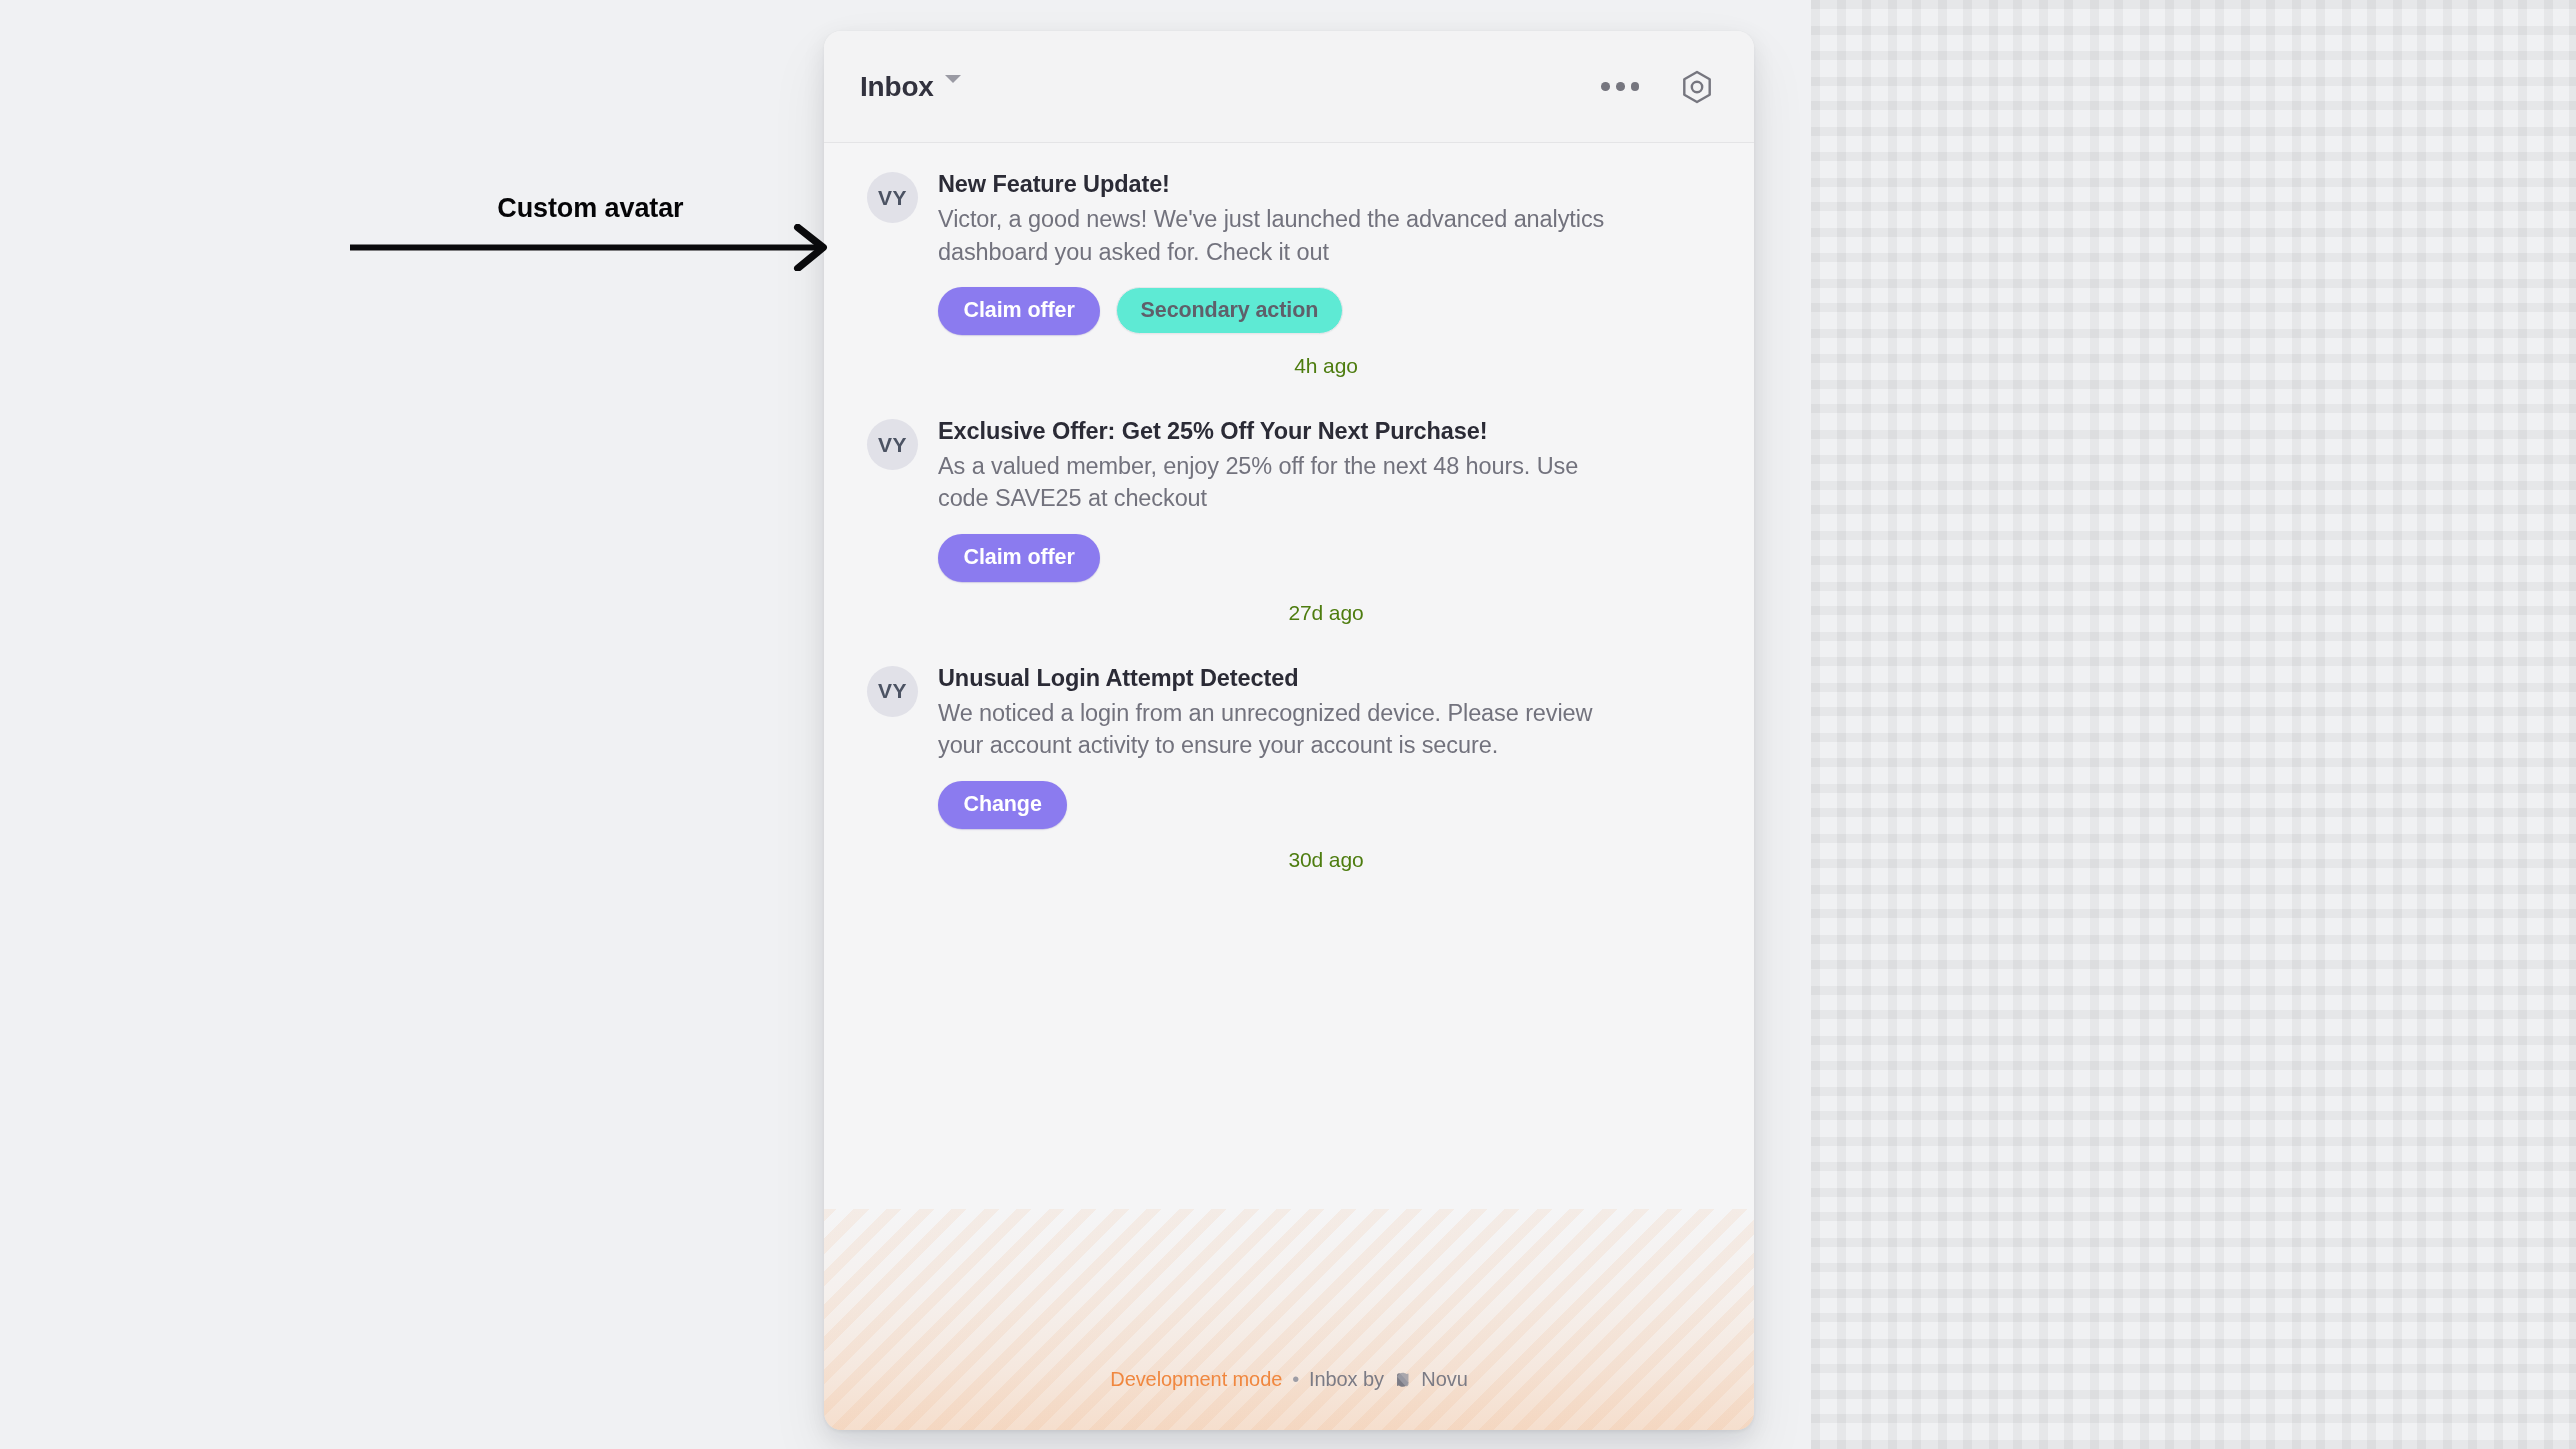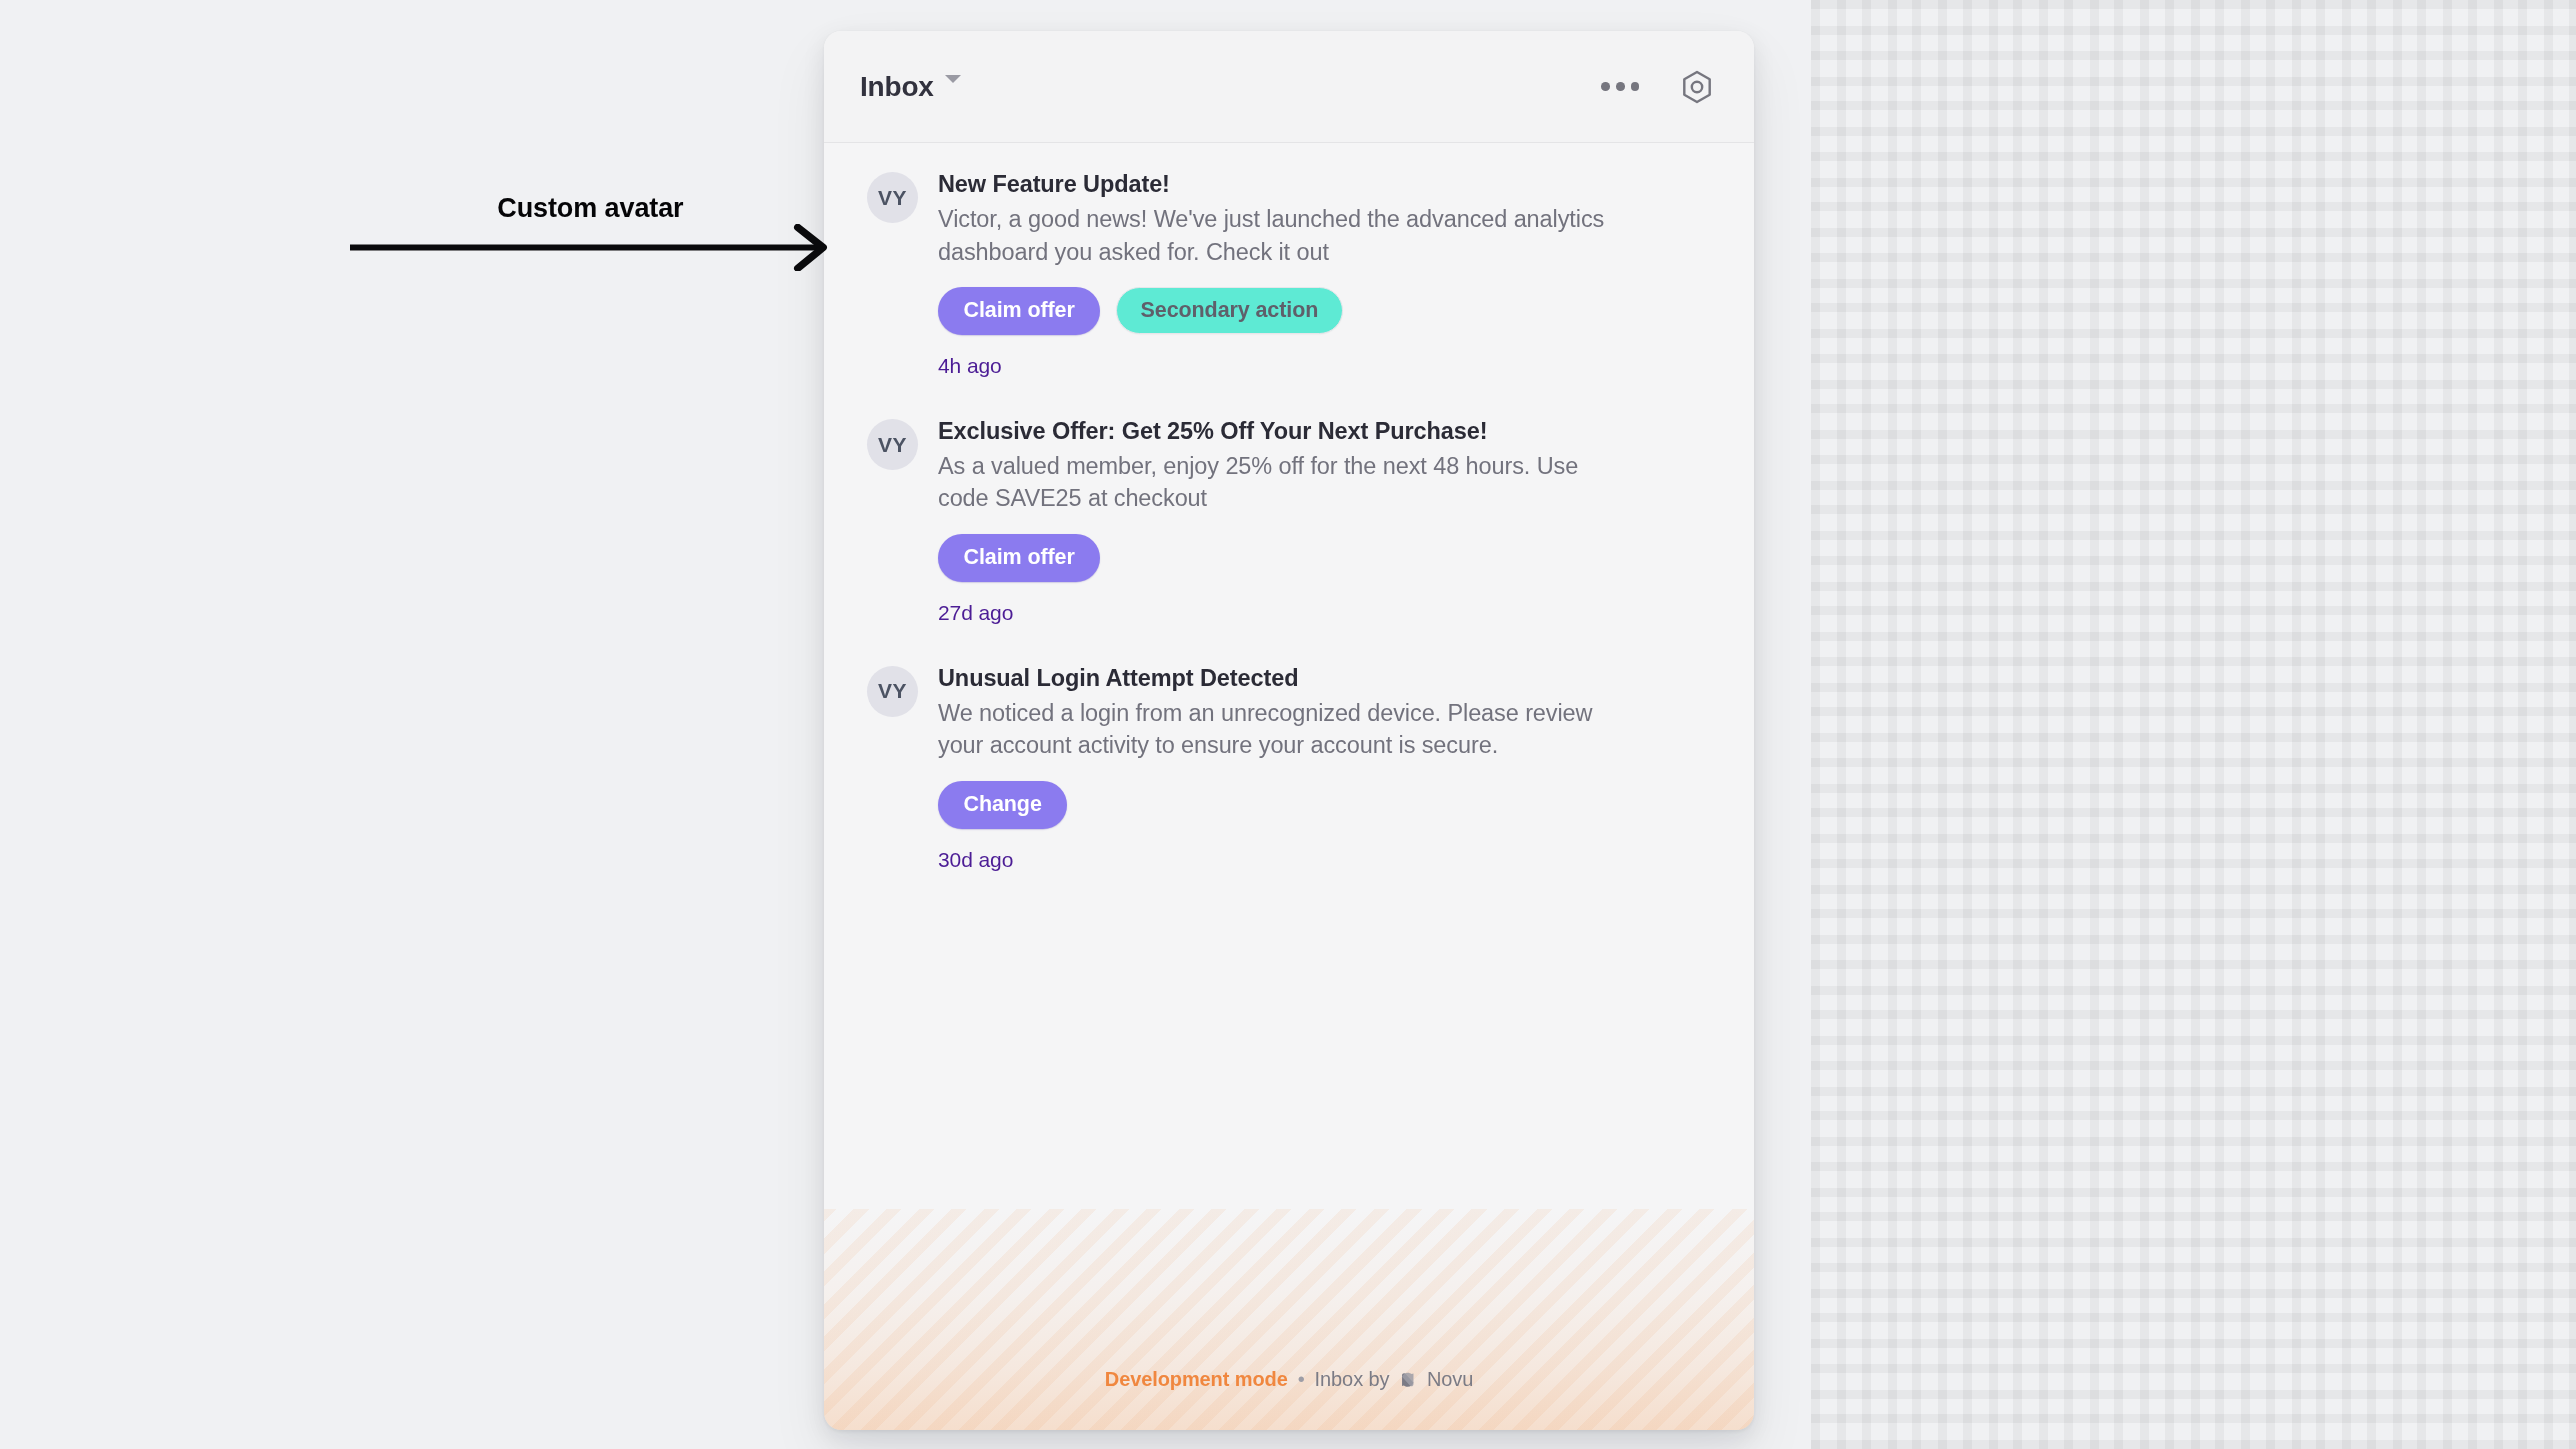--- a/index.html
+++ b/index.html
@@ -204,22 +204,23 @@
   .btn-secondary {
     background: #5eead4;
     color: #5f5f6a;
     border: 1.3px solid #e6e6ea;
     padding: 9.4px 24px 10.7px;
     box-shadow: 0 0.7px 1.3px rgba(16, 18, 28, 0.04);
   }
   .notification-time {
     margin-top: 19px;
     font-size: 21px;
-    color: #4c1d95;
-    letter-spacing: -0.1px;
+    color: #4d7c0f;
+    letter-spacing: -0.1px;
+    text-align: center;
   }
 
   
   .inbox-footer {
     flex: 0 0 auto;
     height: 221px;
     position: relative;
     display: flex;
     align-items: flex-end;
     justify-content: center;
@@ -239,21 +240,21 @@
   }
   .footer-inner {
     display: flex;
     align-items: center;
     gap: 0;
     font-size: 20px;
     letter-spacing: -0.1px;
   }
   .dev-mode {
     color: #f0873f;
-    font-weight: 700;
+    font-weight: 400;
     cursor: pointer;
   }
   .footer-sep {
     color: #9d9da6;
     margin: 0 10px;
   }
   .footer-credit {
     color: #7b7b85;
     display: flex;
     align-items: center;

